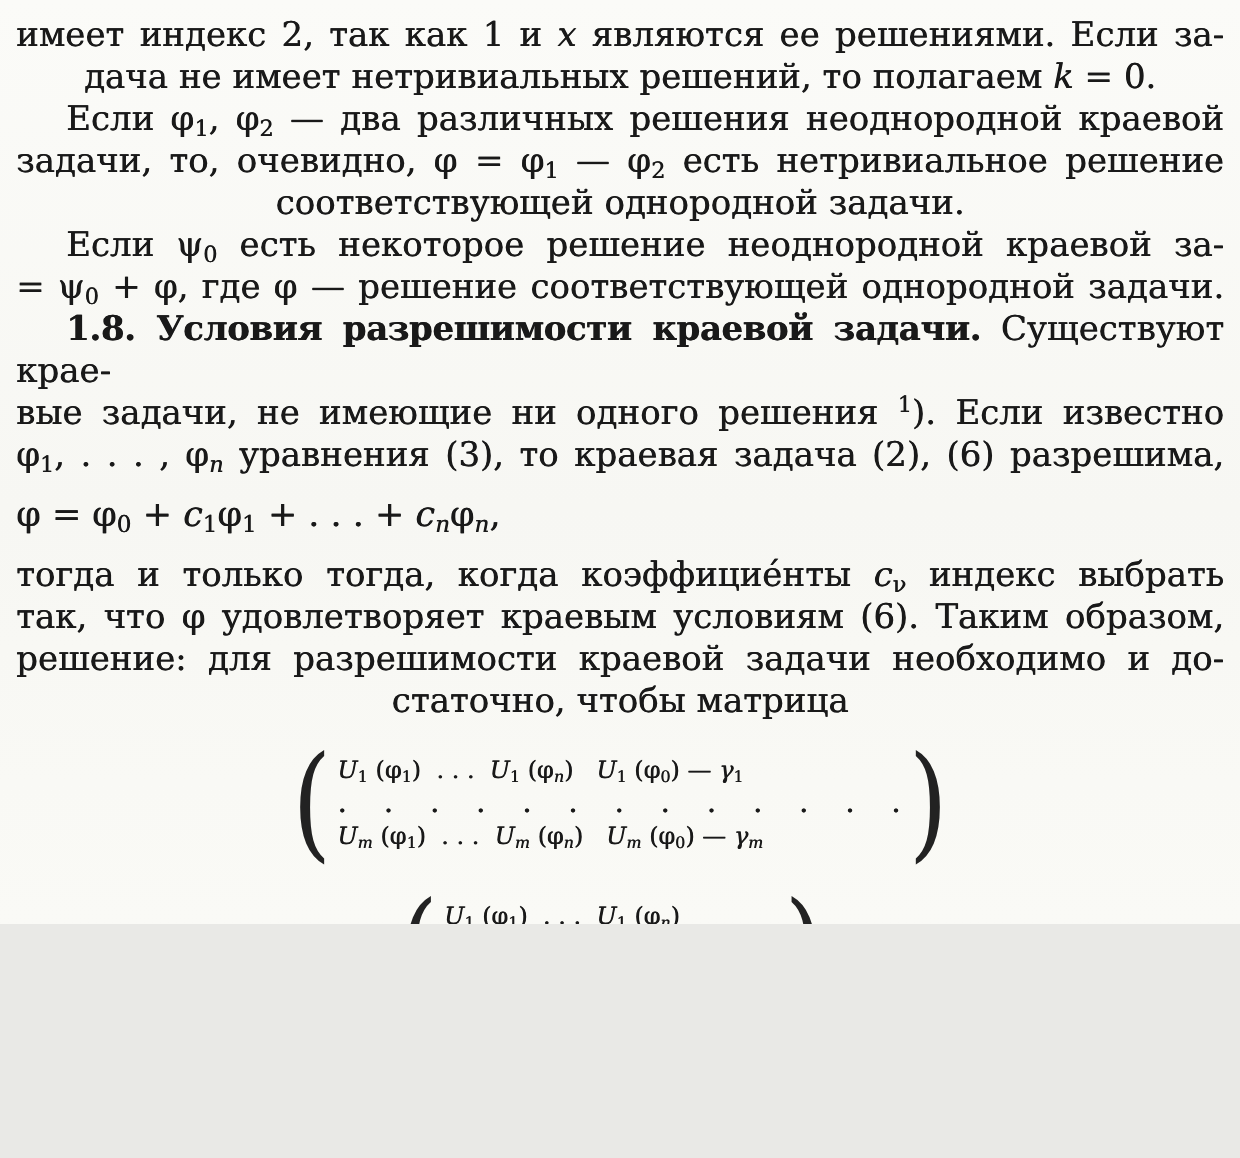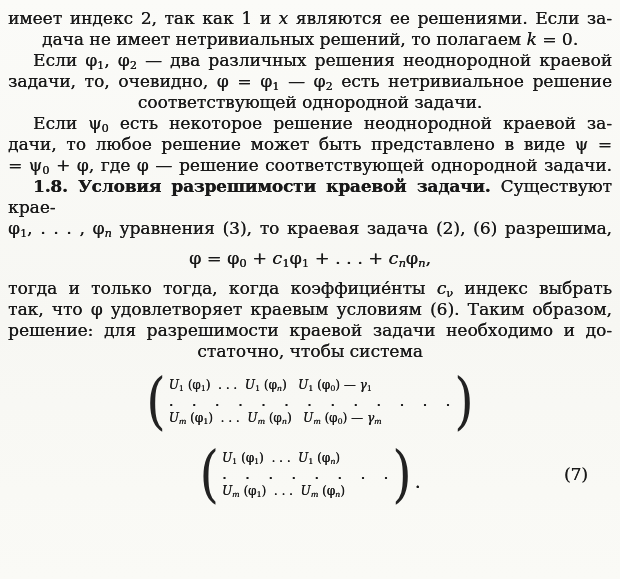--- a/index.html
+++ b/index.html
@@ -1,33 +1,33 @@
 <!DOCTYPE html>
 <html><head>
 <meta charset="utf-8">
 <style>
   html,body{margin:0;padding:0;background:#e9e9e6;}
   .page{
-    width:620px;height:579px;box-sizing:border-box;
+    width:620px;height:462px;box-sizing:border-box;
     margin:0;padding:8px 8px 0 8px;overflow:hidden;
     background:linear-gradient(180deg,#fbfbf8 0%,#f7f7f3 55%,#fafaf6 100%);
     font-family:"DejaVu Serif","Liberation Serif",serif;
     font-size:17px;color:#191919;
     text-shadow:0.25px 0 0 currentColor;
   }
   .line{line-height:21px;white-space:nowrap;}
   .j{text-align:justify;text-align-last:justify;white-space:normal;}
   .l{text-align:center;}
   .ind{text-indent:25px;}
   sub,sup{font-size:66%;line-height:0;}
   sub{vertical-align:-0.25em;}
   sup{vertical-align:0.55em;}
   .it{font-style:italic;}
   .bd{font-weight:bold;letter-spacing:-0.2px;}
-  .eq{text-align:center;line-height:22px;margin:8px 0 9px 0;font-size:17.5px;}
+  .eq{text-align:left;line-height:22px;margin:8px 0 9px 0;font-size:17.5px;}
   .mblock{
     display:flex;justify-content:center;align-items:center;
     position:relative;margin:5px 0 5px 0;height:68px;
   }
   .paren{
     display:inline-block;font-size:50px;line-height:50px;
     transform:scaleY(1.25);font-weight:400;color:#222;
     text-shadow:none;
   }
   .mrows{display:flex;flex-direction:column;margin:0 3px;}
@@ -40,31 +40,31 @@
 <body>
 
 <div class="page">
 
   <div class="line j"><span>имеет индекс 2, так как 1 и </span><span class="it">x</span><span> являются ее решениями. Если за-</span></div>
   <div class="line l"><span>дача не имеет нетривиальных решений, то полагаем </span><span class="it">k</span><span> = 0.</span></div>
   <div class="line j ind"><span>Если φ</span><sub>1</sub><span>, φ</span><sub>2</sub><span> — два различных решения неоднородной краевой</span></div>
   <div class="line j"><span>задачи, то, очевидно, φ = φ</span><sub>1</sub><span> — φ</span><sub>2</sub><span> есть нетривиальное решение</span></div>
   <div class="line l"><span>соответствующей однородной задачи.</span></div>
   <div class="line j ind"><span>Если ψ</span><sub>0</sub><span> есть некоторое решение неоднородной краевой за-</span></div>
-  <div class="line j"><span>дачи, то любое решение может быть представлено в виде ψ =</span></div>
   <div class="line j"><span>= ψ</span><sub>0</sub><span> + φ, где φ — решение соответствующей однородной задачи.</span></div>
   <div class="line j ind"><span class="bd">1.8. Условия разрешимости краевой задачи.</span><span> Существуют крае-</span></div>
+  <div class="line j"><span>вые задачи, не имеющие ни одного решения </span><sup>1</sup><span>). Если известно</span></div>
   <div class="line j"><span>φ</span><sub>1</sub><span>, . . . , φ</span><sub class="it">n</sub><span> уравнения (3), то краевая задача (2), (6) разрешима,</span></div>
 
   <div class="eq"><span>φ = φ</span><sub>0</sub><span> + </span><span class="it">c</span><sub>1</sub><span>φ</span><sub>1</sub><span> + . . . + </span><span class="it">c</span><sub class="it">n</sub><span>φ</span><sub class="it">n</sub><span>,</span></div>
 
   <div class="line j"><span>тогда и только тогда, когда коэффицие́нты </span><span class="it">c</span><sub>ν</sub><span> индекс выбрать</span></div>
   <div class="line j"><span>так, что φ удовлетворяет краевым условиям (6). Таким образом,</span></div>
   <div class="line j"><span>решение: для разрешимости краевой задачи необходимо и до-</span></div>
-  <div class="line l"><span>статочно, чтобы система</span></div>
+  <div class="line l"><span>статочно, чтобы матрица</span></div>
 
   <div class="mblock">
     <span class="paren">(</span>
     <div class="mrows">
       <div class="mrow"><span class="it">U</span><sub>1</sub><span> (φ</span><sub>1</sub><span>)  . . .  </span><span class="it">U</span><sub>1</sub><span> (φ</span><sub class="it">n</sub><span>)   </span><span class="it">U</span><sub>1</sub><span> (φ</span><sub>0</sub><span>) — </span><span class="it">γ</span><sub>1</sub></div>
       <div class="mrow mdots">.   .   .   .   .   .   .   .   .   .   .   .   .</div>
       <div class="mrow"><span class="it">U</span><sub class="it">m</sub><span> (φ</span><sub>1</sub><span>)  . . .  </span><span class="it">U</span><sub class="it">m</sub><span> (φ</span><sub class="it">n</sub><span>)   </span><span class="it">U</span><sub class="it">m</sub><span> (φ</span><sub>0</sub><span>) — </span><span class="it">γ</span><sub class="it">m</sub></div>
     </div>
     <span class="paren">)</span>
   </div>

